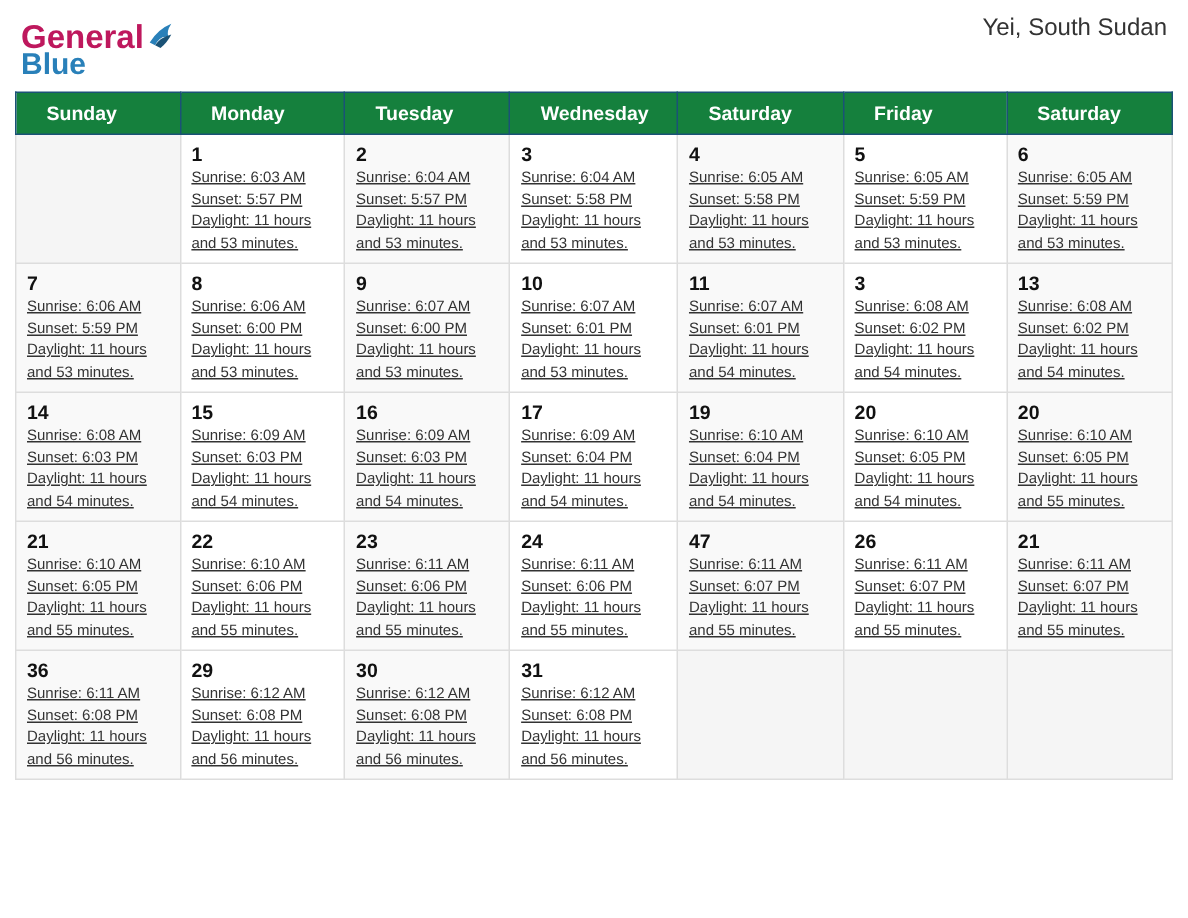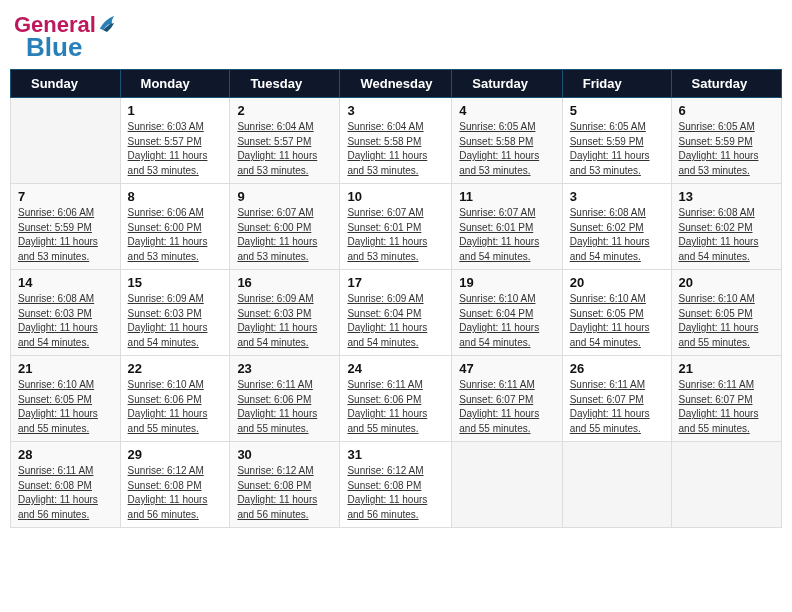--- a/index.html
+++ b/index.html
@@ -93,43 +93,44 @@
     .empty-cell {
       background: #f5f5f5 !important;
     }
     tr:nth-child(even) td {
       background: #f5f8fa;
     }
     tr:nth-child(odd) td {
       background: #fff;
     }
     .calendar thead tr th {
-      background: #0f172a;
+      background: #15803d;
       padding-left: 20px;
     }
   </style>
 </head>
 <body>
 
 <div class="header">
   <div class="logo">
     <div>
       <div style="display:flex;align-items:center;">
         <span class="logo-text">General</span>
         <svg class="logo-icon" viewBox="0 0 20 24" xmlns="http://www.w3.org/2000/svg">
           <path d="M2 18 Q8 8 18 4 Q14 10 16 14 Q10 12 6 20 Z" fill="#2980b9"></path>
           <path d="M6 20 Q10 14 18 12 Q15 18 10 22 Z" fill="#1a5276"></path>
         </svg>
       </div>
       <div style="display:flex;align-items:center;margin-top:-4px;">
-        <span style="color:#2980b9;font-size:26px;font-weight:bold;margin-left:12px;">Blue</span>
+        <span style="color:#2980b9;font-size:20px;font-weight:bold;">Blue</span>
       </div>
     </div>
   </div>
   <div class="title-block">
+    <div class="subtitle">Yei, South Sudan</div>
   </div>
 </div>
 
 <table class="calendar">
   <thead>
     <tr>
 
     <th>Sunday</th>
         <th>Monday</th>
         <th>Tuesday</th>
@@ -333,21 +334,21 @@
         <td>
           <span class="day-number">21</span>
           <div class="day-info" style="white-space: pre-line;">Sunrise: 6:11 AM
 Sunset: 6:07 PM
 Daylight: 11 hours
 and 55 minutes.</div>
         </td>
       </tr>
       <tr>
         <td>
-          <span class="day-number">28</span>
+          <span class="day-number">36</span>
           <div class="day-info" style="white-space: pre-line;">Sunrise: 6:11 AM
 Sunset: 6:08 PM
 Daylight: 11 hours
 and 56 minutes.</div>
         </td>
         <td>
           <span class="day-number">29</span>
           <div class="day-info" style="white-space: pre-line;">Sunrise: 6:12 AM
 Sunset: 6:08 PM
 Daylight: 11 hours

